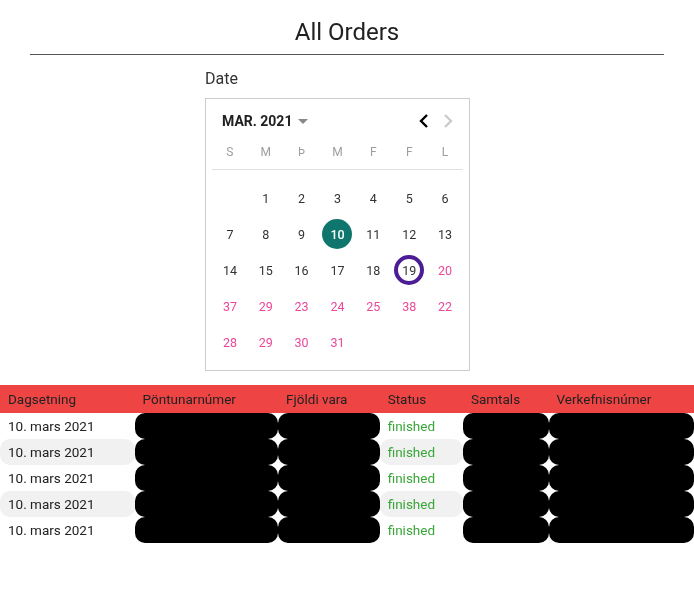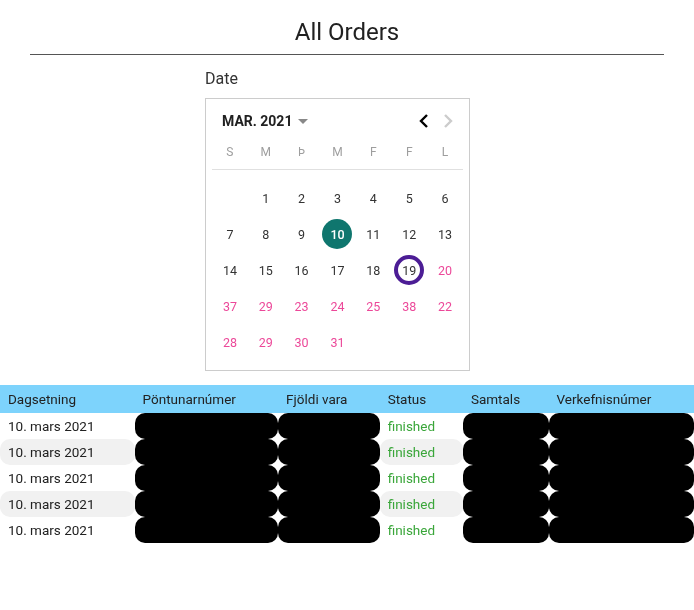--- a/index.html
+++ b/index.html
@@ -106,21 +106,21 @@
     .day.muted { color: #ec4899; cursor: default; }
     .empty { height: 36px; }
 
     .orders {
       margin-top: 14px;
       width: 100%;
       border-collapse: collapse;
       font-size: 13.5px;
     }
     .orders thead th {
-      background: #7dd3fc;
+      background: #ef4444;
       text-align: left;
       font-weight: 400;
       padding: 6px 8px;
       color: #222;
       white-space: nowrap;
     }
     .orders tbody td {
       padding: 5px 8px;
       vertical-align: middle;
       border-radius: 10px;

